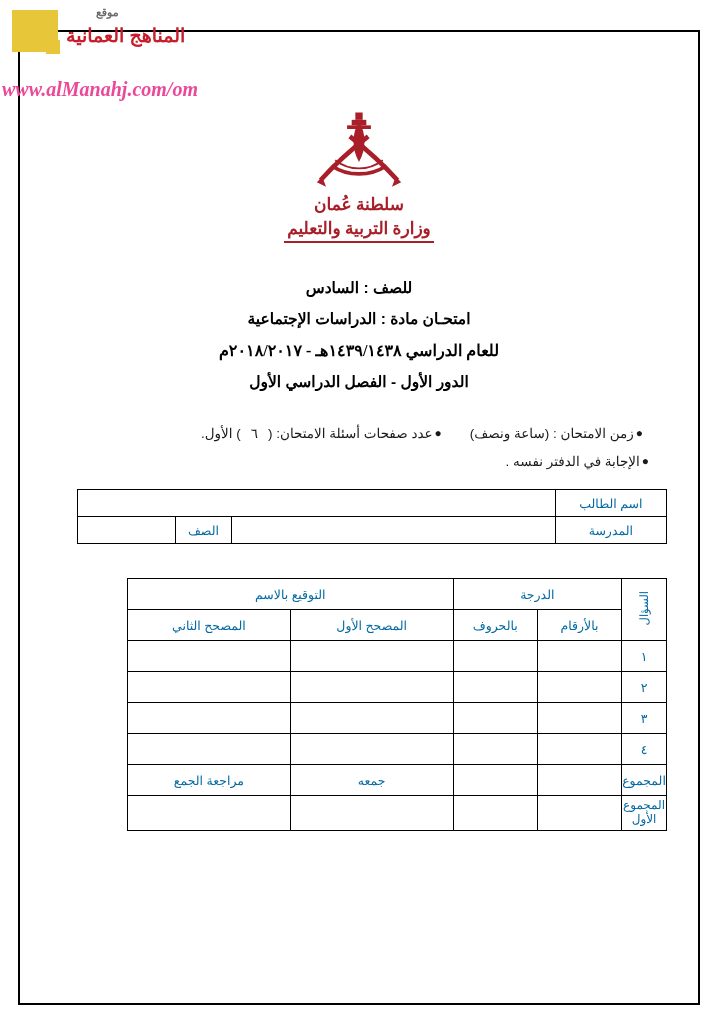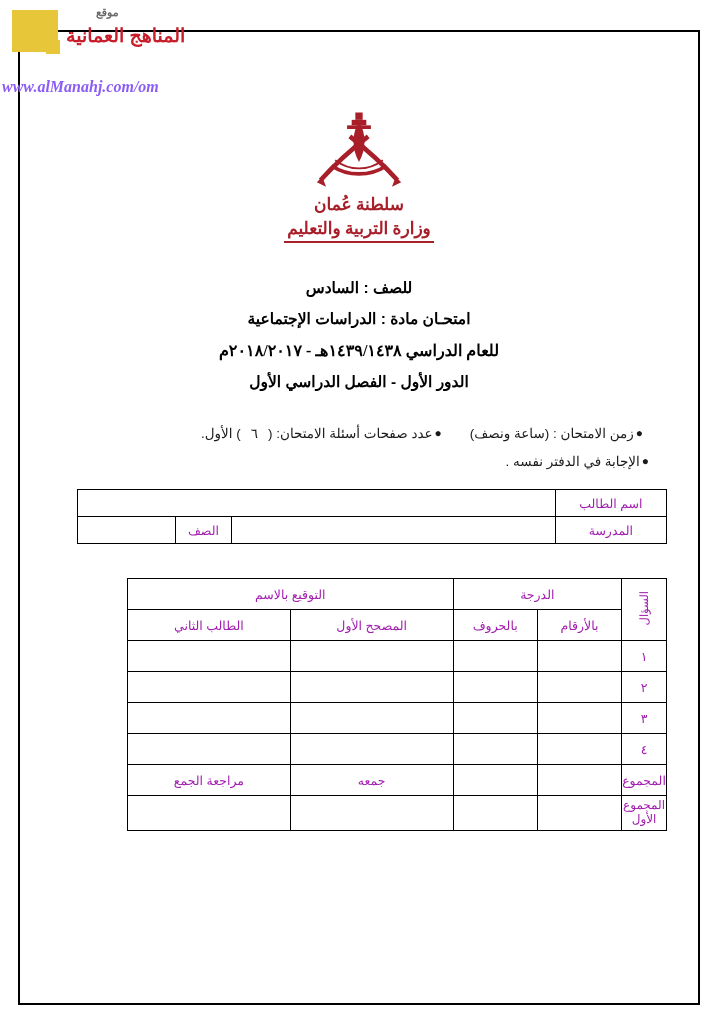--- a/index.html
+++ b/index.html
@@ -61,24 +61,24 @@
     font-weight: bold;
     color: #c81e2b;
     direction: rtl;
     letter-spacing: 0px;
   }
   .wm-url {
     position: absolute;
     top: 78px;
     left: 2px;
     font-family: "Liberation Serif", serif;
-    font-size: 16px;
+    font-size: 20px;
     font-weight: bold;
     font-style: italic;
-    color: #8b5cf6;
+    color: #ec4899;
     direction: ltr;
     text-align: right;
   }
 
   
   .page-frame {
     position: absolute;
     left: 18px;
     top: 30px;
     width: 682px;
@@ -173,21 +173,21 @@
     direction: rtl;
     font-family: "Liberation Sans", sans-serif;
     width: 100%;
   }
   table td, table th {
     border: 1px solid #000;
     font-size: 12.5px;
     font-weight: normal;
     text-align: center;
     padding: 0;
-    color: #a21caf;
+    color: #0369a1;
   }
   .info-table {
     margin-top: 20px;
     width: 590px;
   }
   .info-table td { height: 26px; }
   .info-table td.lbl { width: 118px; }
   .info-table td.blank-wide { width: 360px; }
   .info-table td.saff { width: 58px; }
   .info-table td.saff-blank { width: 108px; }
@@ -302,21 +302,21 @@
         <td class="q-col" rowspan="2">
           <span class="vertical-head">السؤال</span>
         </td>
         <td colspan="2">الدرجة</td>
         <td colspan="2">التوقيع بالاسم</td>
       </tr>
       <tr>
         <td class="num-col">بالأرقام</td>
         <td class="letters-col">بالحروف</td>
         <td class="sign-col">المصحح الأول</td>
-        <td class="sign-col">الطالب الثاني</td>
+        <td class="sign-col">المصحح الثاني</td>
       </tr>
 
       <tr>
         <td class="q-col">١</td>
         <td></td>
         <td></td>
         <td></td>
         <td></td>
       </tr>
       <tr>

